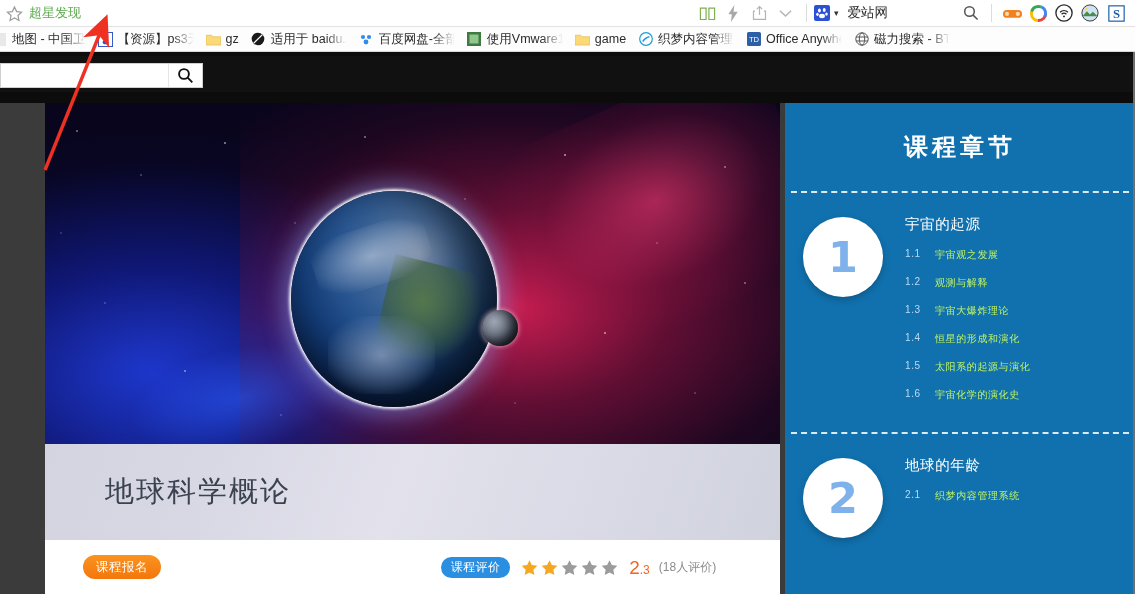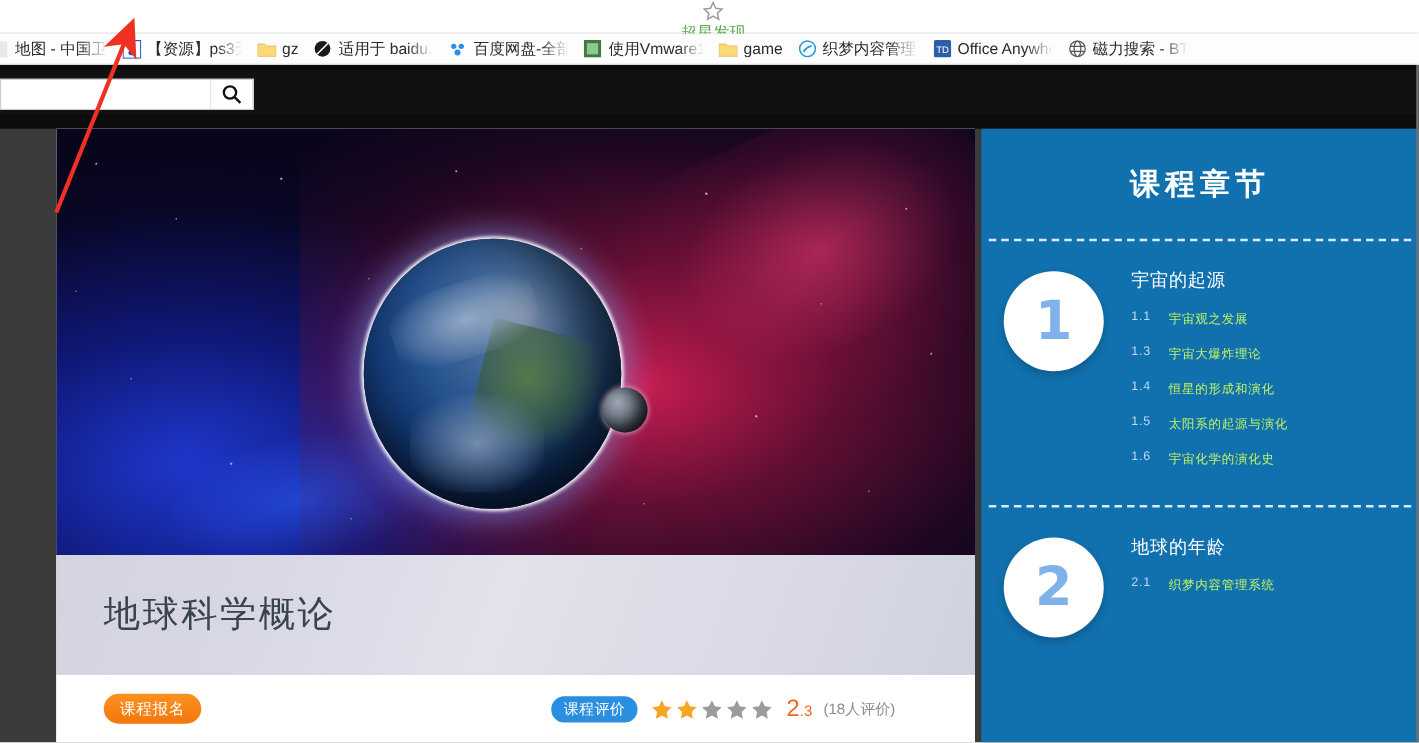--- a/index.html
+++ b/index.html
@@ -10,21 +10,20 @@
     background: #ffffff;
   }
   #app { position: relative; width: 1135px; height: 594px; overflow: hidden; }
 
   
   .chrome-urlbar {
     position: absolute; left: 0; top: 0; width: 1135px; height: 27px;
     background: #ffffff;
     display: flex; align-items: center;
     border-bottom: 1px solid #e2e2e2;
-    flex-direction: column;
   }
   .star-icon { margin-left: 6px; width: 17px; height: 17px; }
   .chaoxing-label {
     color: #5aab4a; font-size: 13px; margin-left: 6px; white-space: nowrap;
   }
   .url-text {
     margin-left: 12px; font-size: 14.5px; color: #9a9a9a; white-space: nowrap;
     letter-spacing: .1px;
   }
   .url-text .host { color: #1a1a1a; }
@@ -177,21 +176,21 @@
   }
 
   
   .title-band {
     position: relative; width: 735px; height: 96px;
     background: linear-gradient(110deg, #d3d4df 0%, #d8d8e4 22%, #e2e1ec 48%, #dadbe6 72%, #d0d2de 100%);
     display: flex; align-items: center;
   }
   .course-title {
     font-size: 29px; color: #3b4250; letter-spacing: 2px;
-    margin-left: 38px; font-weight: normal;
+    margin-left: 60px; font-weight: normal;
     font-family: "DejaVu Sans", "Liberation Sans", sans-serif;
   }
 
   
   .action-bar {
     position: relative; width: 735px; height: 54px; background: #ffffff;
     display: flex; align-items: center;
   }
   .enroll-btn {
     margin-left: 38px; height: 24px; padding: 0 13px; border-radius: 13px;
@@ -544,20 +543,24 @@
           <div class="chap-badge">
             <span>1</span>
           </div>
           <div class="chap-body">
             <div class="chap-name">宇宙的起源</div>
             <div class="lesson">
               <span class="num">1.1</span>
               <span class="nm">宇宙观之发展</span>
             </div>
             <div class="lesson">
+              <span class="num">1.2</span>
+              <span class="nm">观测与解释</span>
+            </div>
+            <div class="lesson">
               <span class="num">1.3</span>
               <span class="nm">宇宙大爆炸理论</span>
             </div>
             <div class="lesson">
               <span class="num">1.4</span>
               <span class="nm">恒星的形成和演化</span>
             </div>
             <div class="lesson">
               <span class="num">1.5</span>
               <span class="nm">太阳系的起源与演化</span>

